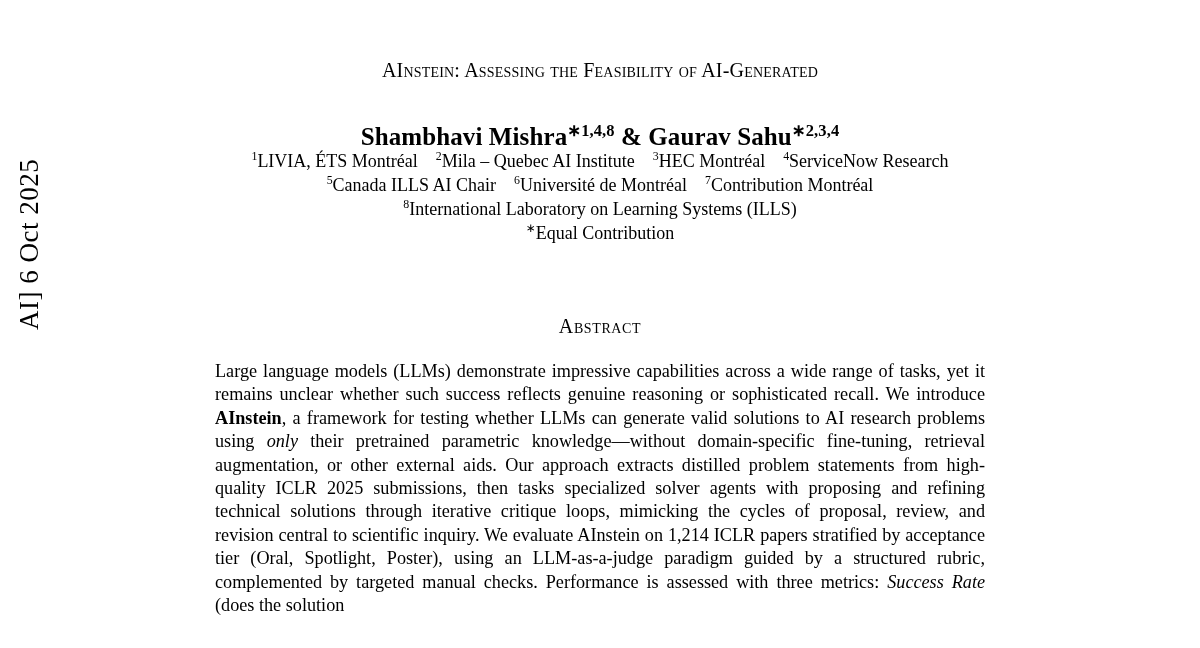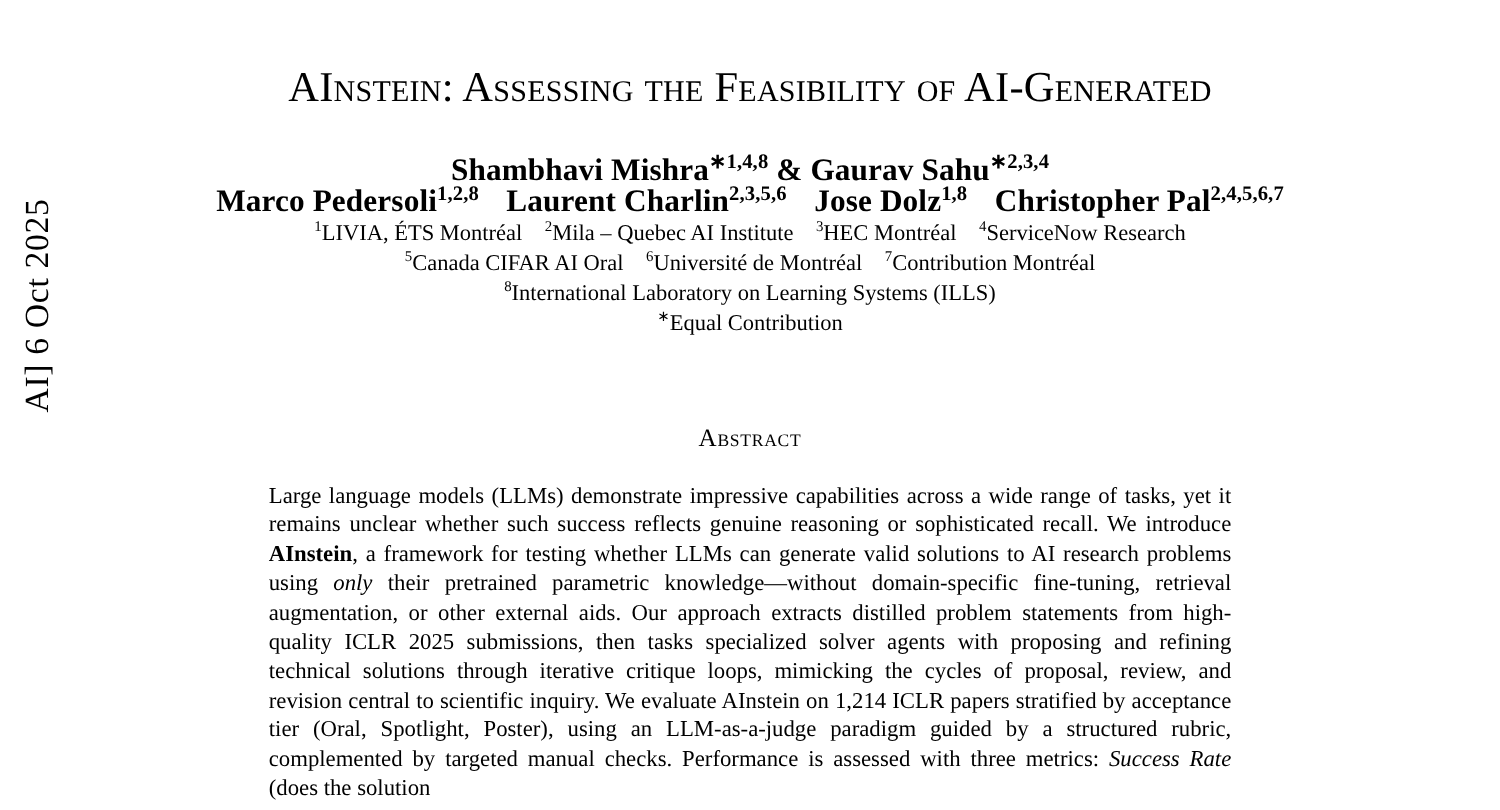--- a/index.html
+++ b/index.html
@@ -35,21 +35,21 @@
     left: 120px;
     top: 0;
     width: 960px;
     height: 648px;
   }
 
   .title {
     margin-top: 50px;
     text-align: center;
     font-family: "Liberation Serif", serif;
-    font-size: 34px;
+    font-size: 20px;
     line-height: 41px;
     letter-spacing: 0.2px;
     font-variant: small-caps;
   }
   .title .line {
     display: block;
   }
 
   .authors {
     margin-top: 33px;
@@ -114,30 +114,27 @@
 <div class="page">
 
   <div class="title">
     <span class="line">AInstein:  Assessing the Feasibility of AI-Generated</span>
   </div>
 
   <div class="authors">
     <div class="row row1">
       <span>Shambhavi Mishra</span><sup>∗1,4,8</sup><span> &amp; </span><span>Gaurav Sahu</span><sup>∗2,3,4</sup>
     </div>
-    <div class="row row2">
-      <span>Marco Pedersoli</span><sup>1,2,8</sup><span class="sp"></span><span>Laurent Charlin</span><sup>2,3,5,6</sup><span class="sp"></span><span>Jose Dolz</span><sup>1,8</sup><span class="sp"></span><span>Christopher Pal</span><sup>2,4,5,6,7</sup>
-    </div>
 
     <div class="affil">
       <sup>1</sup><span>LIVIA, ÉTS Montréal</span><span class="sp"></span><sup>2</sup><span>Mila – Quebec AI Institute</span><span class="sp"></span><sup>3</sup><span>HEC Montréal</span><span class="sp"></span><sup>4</sup><span>ServiceNow Research</span>
     </div>
 
     <div class="affil">
-      <sup>5</sup><span>Canada CIFAR AI Oral</span><span class="sp"></span><sup>6</sup><span>Université de Montréal</span><span class="sp"></span><sup>7</sup><span>Contribution Montréal</span>
+      <sup>5</sup><span>Canada ILLS AI Chair</span><span class="sp"></span><sup>6</sup><span>Université de Montréal</span><span class="sp"></span><sup>7</sup><span>Contribution Montréal</span>
     </div>
 
     <div class="affil">
       <sup>8</sup><span>International Laboratory on Learning Systems (ILLS)</span>
     </div>
 
     <div class="affil">
       <sup>∗</sup><span>Equal Contribution</span>
     </div>
   </div>

